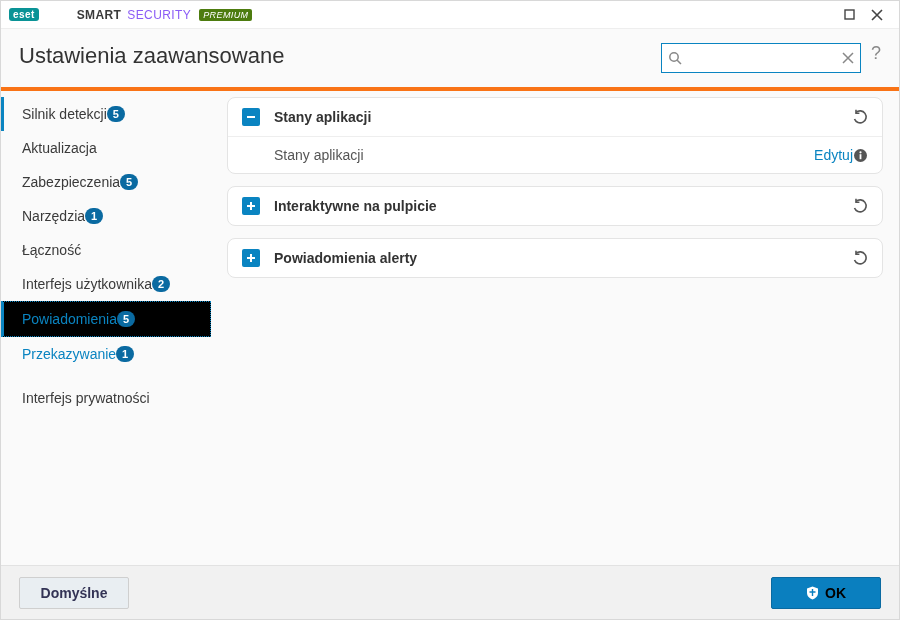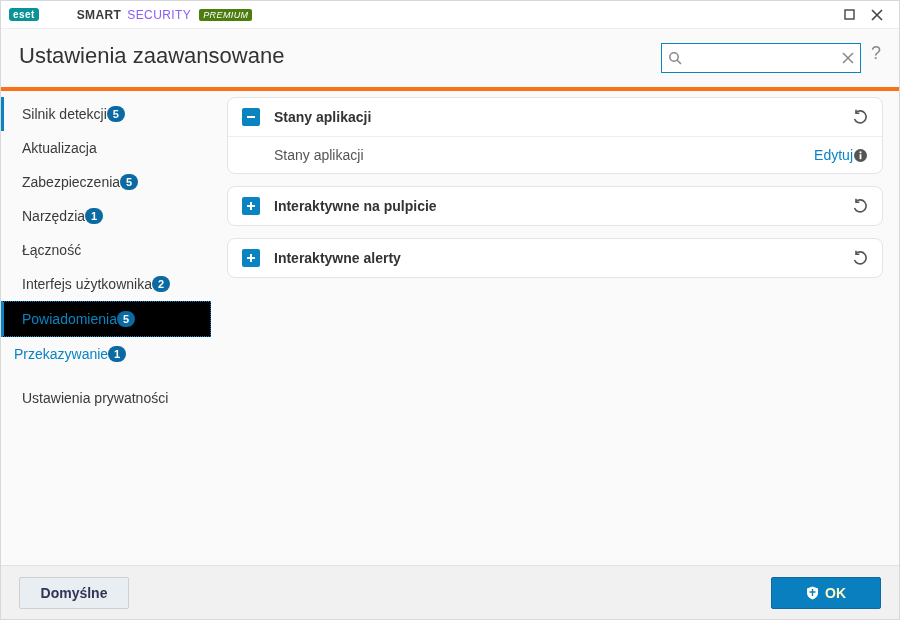--- a/index.html
+++ b/index.html
@@ -22,40 +22,40 @@
   .search-icon { position: absolute; left: 6px; top: 50%; transform: translateY(-50%); color: #888; }
   .search-input { border: none; outline: none; width: 100%; height: 100%; padding: 0 26px 0 26px; font-size: 13px; }
   .clear-icon { position: absolute; right: 6px; top: 50%; transform: translateY(-50%); color: #888; cursor: pointer; }
   .help-icon { margin-left: 10px; font-size: 18px; color: #888; cursor: pointer; }
   
   .body { flex: 1; display: flex; background: #fafafa; overflow: hidden; }
   .sidebar { width: 210px; padding-top: 6px; }
   .side-item { position: relative; padding: 9px 12px 9px 18px; font-size: 14px; color: #3a3a3a; cursor: pointer; display: flex; align-items: flex-start; gap: 0; border-left: 3px solid transparent; }
   .side-item.active { border-left-color: #0a84c1; }
   .side-item.selected { color: #0a84c1; border: 1px dotted #0a84c1; border-left: 3px solid #0a84c1; background: #000000; }
-  .side-item.sub { padding-left: 10px; }
+  .side-item.sub { padding-left: 18px; }
   .side-item.sub.selected-sub { color: #0a84c1; }
   .badge { background: #0a6aa1; color: #fff; font-size: 11px; font-weight: 600; min-width: 18px; height: 16px; border-radius: 9px; display: inline-flex; align-items: center; justify-content: center; padding: 0 5px; }
   .content { flex: 1; padding: 6px 16px 0 16px; }
   .section { background: #fff; border: 1px solid #e4e4e4; border-radius: 8px; margin-bottom: 12px; }
   .section-head { display: flex; align-items: center; padding: 10px 14px; cursor: pointer; font-weight: 600; color: #333; }
   .toggle-box { width: 18px; height: 18px; background: #0a84c1; color: #fff; display: flex; align-items: center; justify-content: center; margin-right: 14px; font-weight: 900; border-radius: 2px; }
   .section-head .spacer { flex: 1; }
   .reset-icon { color: #555; cursor: pointer; }
   .section-body { border-top: 1px solid #eee; }
   .row { display: flex; align-items: center; padding: 10px 14px 10px 46px; }
   .row-label { color: #555; }
   .row-spacer { flex: 1; }
   .row-action { color: #0a84c1; cursor: pointer; }
   .info-icon { color: #555; cursor: pointer; }
   
   .footer { height: 54px; background: #f1f1f1; border-top: 1px solid #e2e2e2; display: flex; align-items: center; padding: 4px 18px; gap: 12px; }
   .footer-spacer { flex: 1; }
   .btn { height: 32px; min-width: 110px; border: 1px solid #cfcfcf; background: #e9eef2; color: #335; font-size: 14px; display: flex; align-items: center; justify-content: center; gap: 6px; cursor: pointer; border-radius: 2px; font-weight: 600; }
-  .btn.primary { background: #0a7fbf; border-color: #0a6aa1; color: #fef9c3; }
+  .btn.primary { background: #0a7fbf; border-color: #0a6aa1; color: #000000; }
   svg { display: block; }
 </style>
 </head>
 <body>
 
 <div class="window">
 
   <div class="titlebar">
     <div class="brand">
       <span class="brand-badge">eset</span>
@@ -124,21 +124,21 @@
       </div>
       <div class="side-item selected">
         <span>Powiadomienia</span>
         <span class="badge">5</span>
       </div>
       <div class="side-item sub selected-sub">
         <span>Przekazywanie</span>
         <span class="badge">1</span>
       </div>
       <div class="side-item" style="margin-top:10px">
-        <span>Ustawienia prywatności</span>
+        <span>Interfejs prywatności</span>
       </div>
     </div>
 
     <div class="content">
 
       <div class="section">
         <div class="section-head">
           <div class="toggle-box">
             <svg width="10" height="10" viewBox="0 0 10 10">
                 <path d="M1 5 H9" stroke="#fff" stroke-width="2"></path>
@@ -187,21 +187,21 @@
         </div>
       </div>
 
       <div class="section">
         <div class="section-head">
           <div class="toggle-box">
             <svg width="10" height="10" viewBox="0 0 10 10">
                 <path d="M1 5 H9 M5 1 V9" stroke="#fff" stroke-width="2"></path>
               </svg>
           </div>
-          <span>Interaktywne alerty</span>
+          <span>Powiadomienia alerty</span>
           <div class="spacer"></div>
           <span class="reset-icon">
             <svg width="16" height="16" viewBox="0 0 16 16">
                 <path d="M4 3.5 A6 6 0 1 1 2.5 10" fill="none" stroke="#555" stroke-width="1.6"></path>
                 <path d="M4 0.8 L4 4.2 L7.4 4.2" fill="none" stroke="#555" stroke-width="1.6"></path>
               </svg>
           </span>
         </div>
       </div>
 

